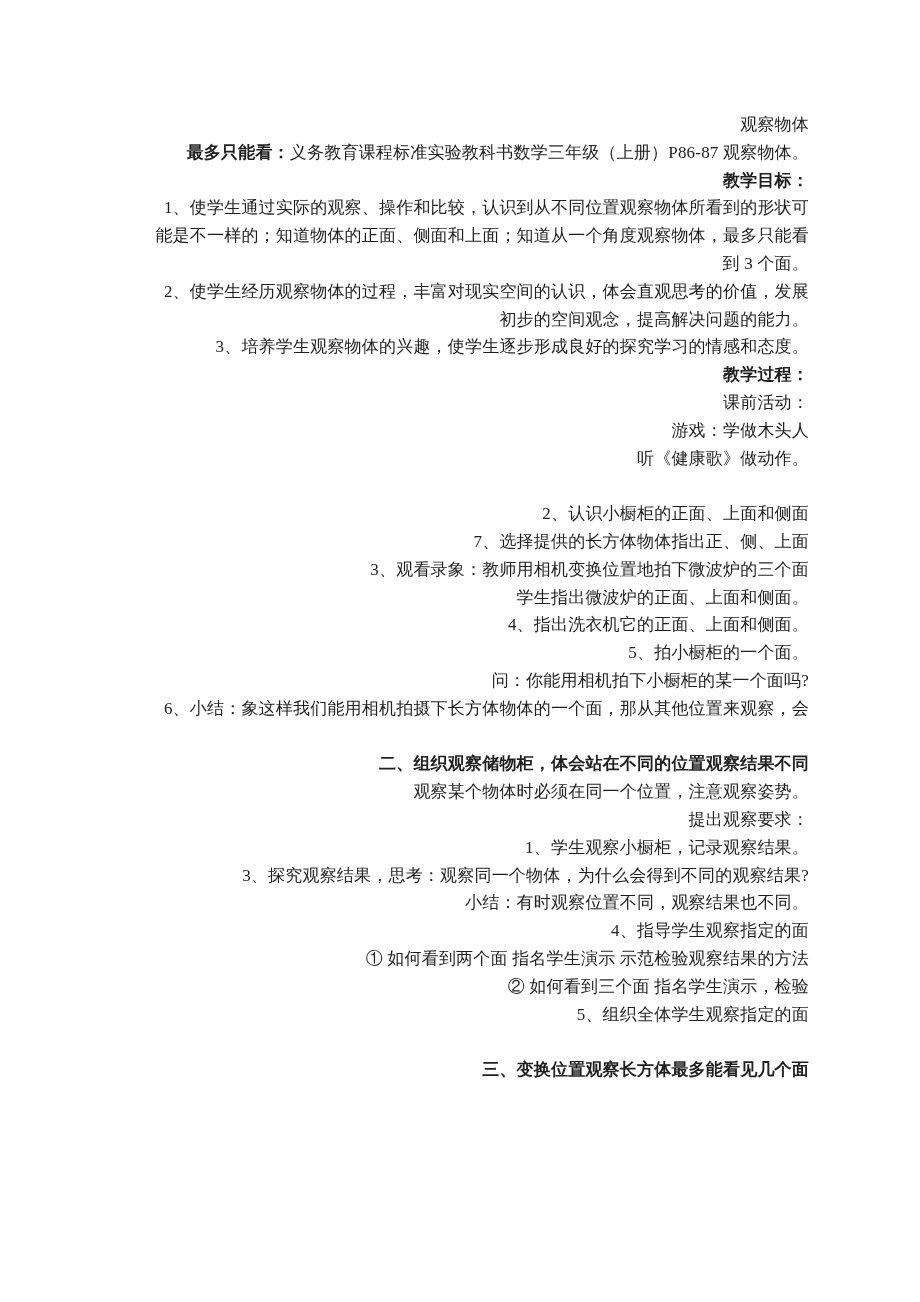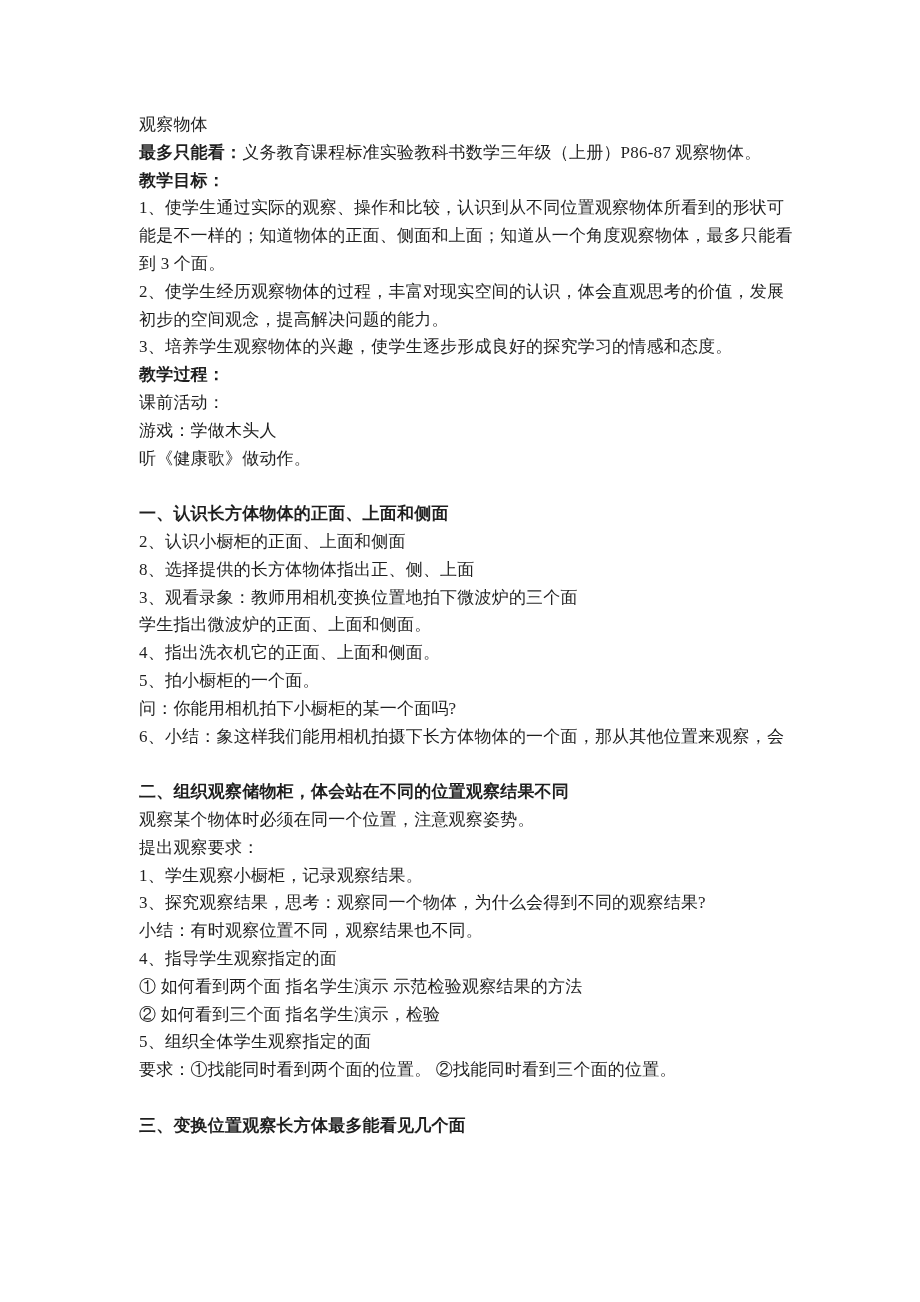--- a/index.html
+++ b/index.html
@@ -22,20 +22,21 @@
     left: 139px;
     top: 111px;
     width: 670px;
     font-size: 17px;
     line-height: 27.8px;
   }
   .line {
     min-height: 27.8px;
     white-space: pre;
     letter-spacing: 0.2px;
+    text-align: right;
   }
   .seg { font-weight: 400; }
   .seg.bold { font-weight: 700; }
 </style>
 </head>
 <body>
 
 <div class="page">
   <div class="text-block">
       <div class="line"><span class="seg">观察物体</span></div>
@@ -45,37 +46,35 @@
       <div class="line"><span class="seg">能是不一样的；知道物体的正面、侧面和上面；知道从一个角度观察物体，最多只能看</span></div>
       <div class="line"><span class="seg">到 3 个面。</span></div>
       <div class="line"><span class="seg">2、使学生经历观察物体的过程，丰富对现实空间的认识，体会直观思考的价值，发展</span></div>
       <div class="line"><span class="seg">初步的空间观念，提高解决问题的能力。</span></div>
       <div class="line"><span class="seg">3、培养学生观察物体的兴趣，使学生逐步形成良好的探究学习的情感和态度。</span></div>
       <div class="line"><span class="seg bold">教学过程：</span></div>
       <div class="line"><span class="seg">课前活动：</span></div>
       <div class="line"><span class="seg">游戏：学做木头人</span></div>
       <div class="line"><span class="seg">听《健康歌》做动作。</span></div>
       <div class="line">&nbsp;</div>
-      <div class="line"><span class="seg bold">一、认识长方体物体的正面、上面和侧面</span></div>
       <div class="line"><span class="seg">2、认识小橱柜的正面、上面和侧面</span></div>
-      <div class="line"><span class="seg">8、选择提供的长方体物体指出正、侧、上面</span></div>
+      <div class="line"><span class="seg">7、选择提供的长方体物体指出正、侧、上面</span></div>
       <div class="line"><span class="seg">3、观看录象：教师用相机变换位置地拍下微波炉的三个面</span></div>
       <div class="line"><span class="seg">学生指出微波炉的正面、上面和侧面。</span></div>
       <div class="line"><span class="seg">4、指出洗衣机它的正面、上面和侧面。</span></div>
       <div class="line"><span class="seg">5、拍小橱柜的一个面。</span></div>
       <div class="line"><span class="seg">问：你能用相机拍下小橱柜的某一个面吗?</span></div>
       <div class="line"><span class="seg">6、小结：象这样我们能用相机拍摄下长方体物体的一个面，那从其他位置来观察，会</span></div>
       <div class="line">&nbsp;</div>
       <div class="line"><span class="seg bold">二、组织观察储物柜，体会站在不同的位置观察结果不同</span></div>
       <div class="line"><span class="seg">观察某个物体时必须在同一个位置，注意观察姿势。</span></div>
       <div class="line"><span class="seg">提出观察要求：</span></div>
       <div class="line"><span class="seg">1、学生观察小橱柜，记录观察结果。</span></div>
       <div class="line"><span class="seg">3、探究观察结果，思考：观察同一个物体，为什么会得到不同的观察结果?</span></div>
       <div class="line"><span class="seg">小结：有时观察位置不同，观察结果也不同。</span></div>
       <div class="line"><span class="seg">4、指导学生观察指定的面</span></div>
       <div class="line"><span class="seg">① 如何看到两个面 指名学生演示 示范检验观察结果的方法</span></div>
       <div class="line"><span class="seg">② 如何看到三个面 指名学生演示，检验</span></div>
       <div class="line"><span class="seg">5、组织全体学生观察指定的面</span></div>
-      <div class="line"><span class="seg">要求：①找能同时看到两个面的位置。 ②找能同时看到三个面的位置。</span></div>
       <div class="line">&nbsp;</div>
       <div class="line"><span class="seg bold">三、变换位置观察长方体最多能看见几个面</span></div>
     </div>
 </div>
 
 </body></html>

